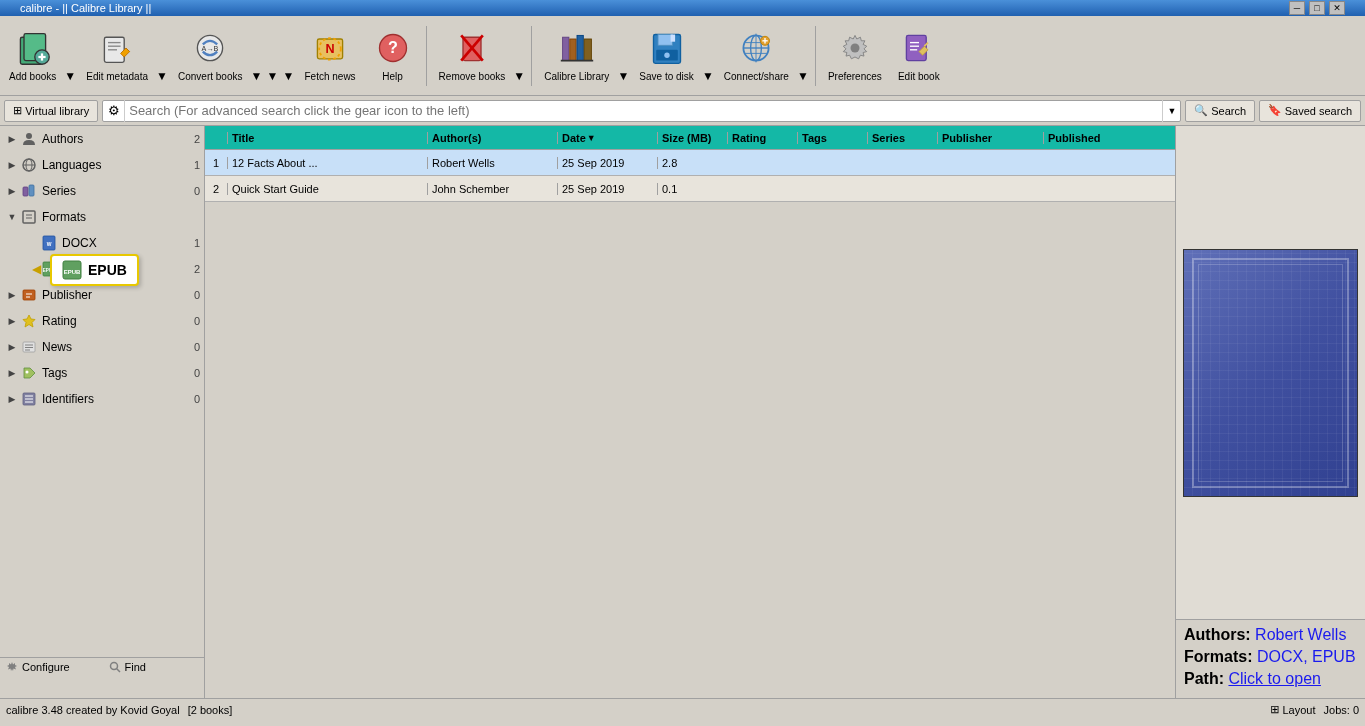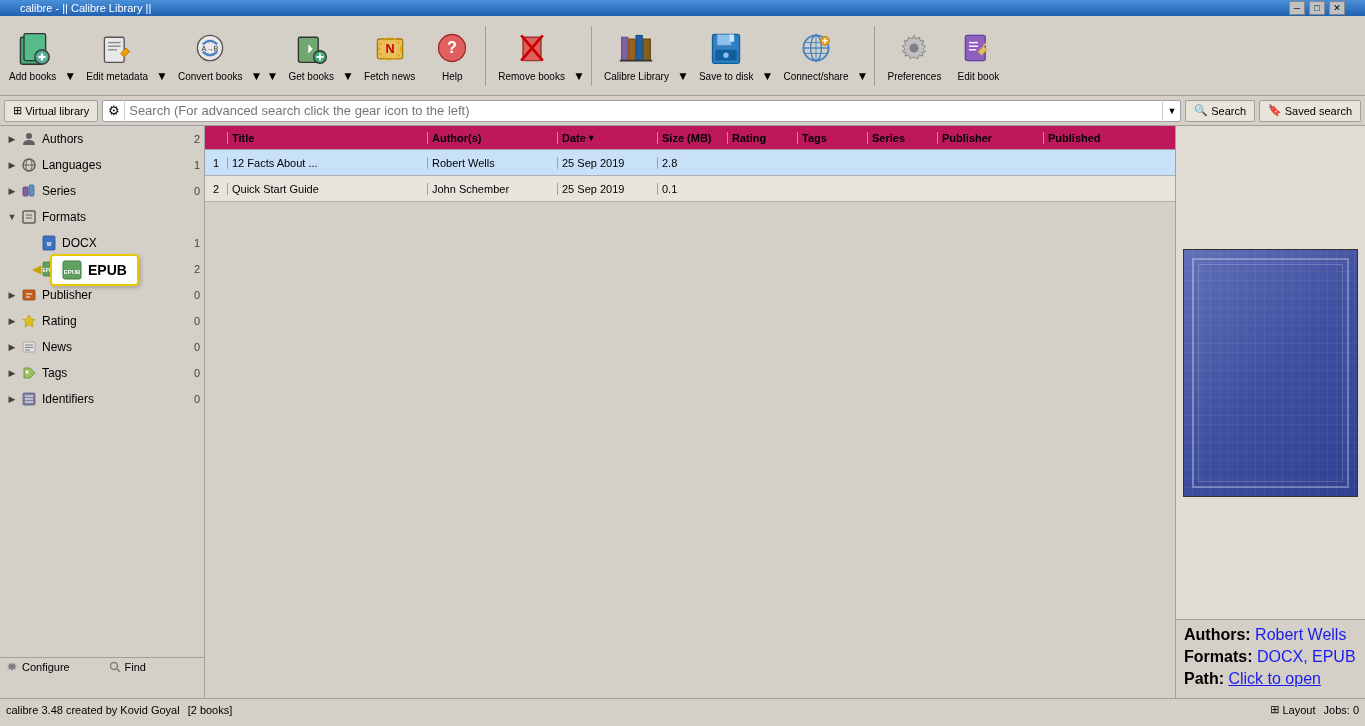--- a/index.html
+++ b/index.html
@@ -270,21 +270,21 @@
       flex: 1;
       background: #d4d0c8;
       overflow: hidden;
       display: flex;
       flex-direction: column;
     }
     #book-table-header {
       display: flex;
       align-items: center;
       height: 24px;
-      background: #be185d;
+      background: #14b8a6;
       border-bottom: 1px solid #a0a0a0;
       font-size: 11px;
       font-weight: bold;
     }
     .col-num { width: 22px; text-align: center; flex-shrink: 0; }
     .col-title { width: 200px; flex-shrink: 0; border-left: 1px solid #a0a0a0; padding: 0 4px; display: flex; align-items: center; gap: 3px; }
     .col-authors { width: 130px; flex-shrink: 0; border-left: 1px solid #a0a0a0; padding: 0 4px; }
     .col-date { width: 100px; flex-shrink: 0; border-left: 1px solid #a0a0a0; padding: 0 4px; display: flex; align-items: center; gap: 1px; }
     .col-size { width: 70px; flex-shrink: 0; border-left: 1px solid #a0a0a0; padding: 0 4px; }
     .col-rating { width: 70px; flex-shrink: 0; border-left: 1px solid #a0a0a0; padding: 0 4px; }
@@ -471,32 +471,20 @@
       <span class="toolbar-label">Convert books</span>
     </div>
     <div class="toolbar-arrow">▼</div>
   </div>
 
   <div class="toolbar-split">
     <div class="toolbar-arrow">▼</div>
   </div>
 
   <div class="toolbar-split">
-    <div class="toolbar-item">
-      <div class="toolbar-icon">
-        <svg class="icon-svg" viewBox="0 0 40 40">
-          <rect x="6" y="8" width="22" height="28" rx="2" fill="#70a870" stroke="#333" stroke-width="1.5"></rect>
-          <path d="M17 16 L17 26 L22 21 Z" fill="white"></path>
-          <circle cx="30" cy="30" r="7" fill="#4a7" stroke="#333" stroke-width="1.5"></circle>
-          <line x1="30" y1="26" x2="30" y2="34" stroke="white" stroke-width="2"></line>
-          <line x1="26" y1="30" x2="34" y2="30" stroke="white" stroke-width="2"></line>
-        </svg>
-      </div>
-      <span class="toolbar-label">Get books</span>
-    </div>
     <div class="toolbar-arrow">▼</div>
   </div>
 
   <div class="toolbar-item">
     <div class="toolbar-icon">
       <svg class="icon-svg" viewBox="0 0 40 40">
         <rect x="6" y="10" width="28" height="22" rx="2" fill="#e8c060" stroke="#a08000" stroke-width="1.5"></rect>
         <text x="20" y="25" text-anchor="middle" font-size="14" font-weight="bold" fill="#c00">N</text>
         <circle cx="20" cy="21" r="12" fill="none" stroke="#f0a000" stroke-width="2" stroke-dasharray="3,3"></circle>
       </svg>

